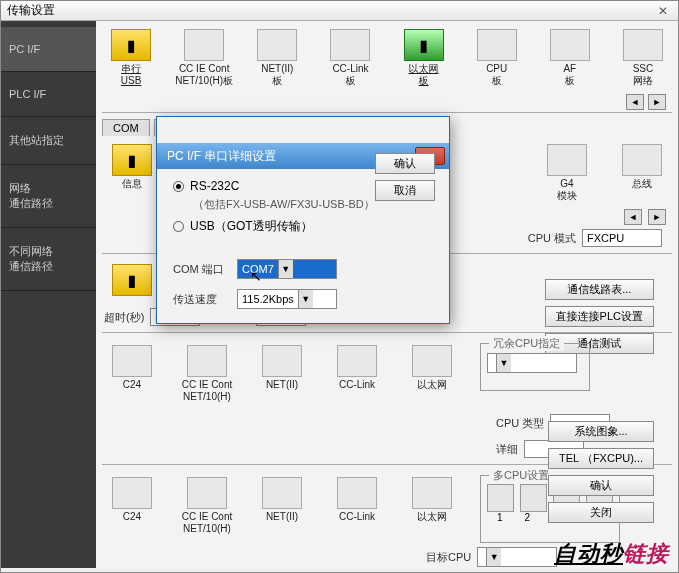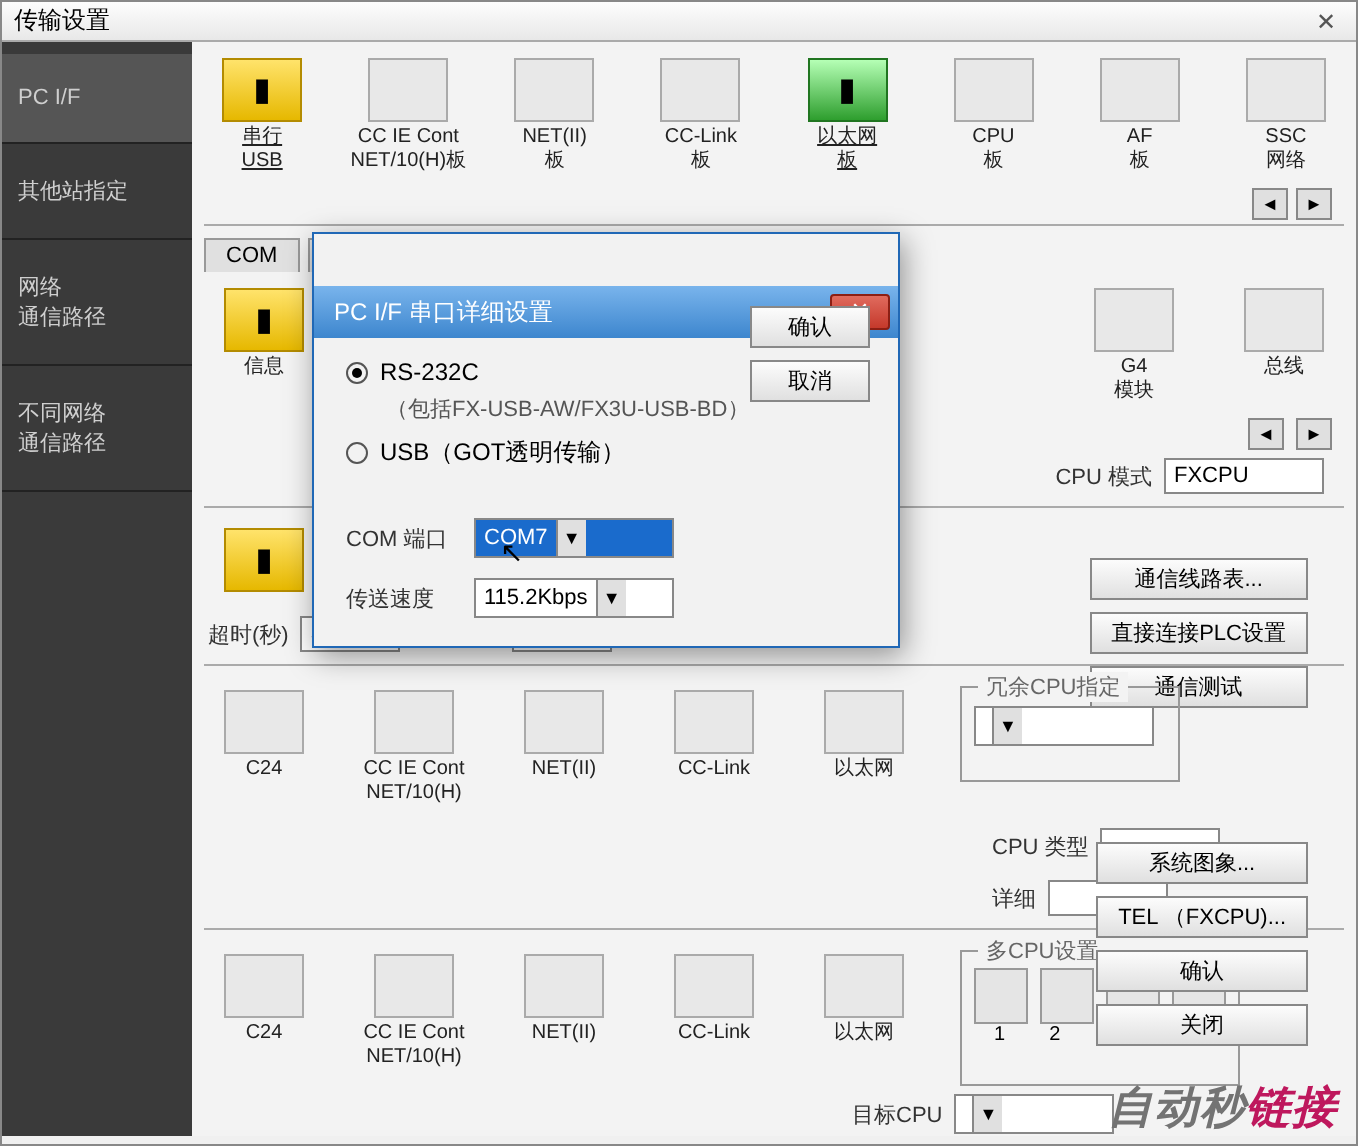--- a/index.html
+++ b/index.html
@@ -297,37 +297,38 @@
     }
     .watermark {
       position: absolute;
       right: 10px;
       bottom: 4px;
       font-size: 22px;
       font-weight: bold;
       font-style: italic;
       letter-spacing: 1px;
     }
-    .watermark .c1 { color: #737373; }
+    .watermark .c1 { color: #000000; text-decoration: underline; }
     .watermark .c2 { color: #be185d; }
   </style>
 </head>
 <body>
 
 <div class="main-window">
 
   <div class="title-bar">
     <span>传输设置</span>
     <span class="close-btn">✕</span>
   </div>
 
   <div class="content-area">
 
     <div class="sidebar">
       <div class="sidebar-item active"><span>PC I/F</span></div>
+      <div class="sidebar-item"><span>PLC I/F</span></div>
       <div class="sidebar-item"><span>其他站指定</span></div>
       <div class="sidebar-item" style="white-space:pre-line"><span>网络
 通信路径</span></div>
       <div class="sidebar-item" style="white-space:pre-line"><span>不同网络
 通信路径</span></div>
     </div>
 
     <div class="main-panel">
 
       <div class="icon-row">

